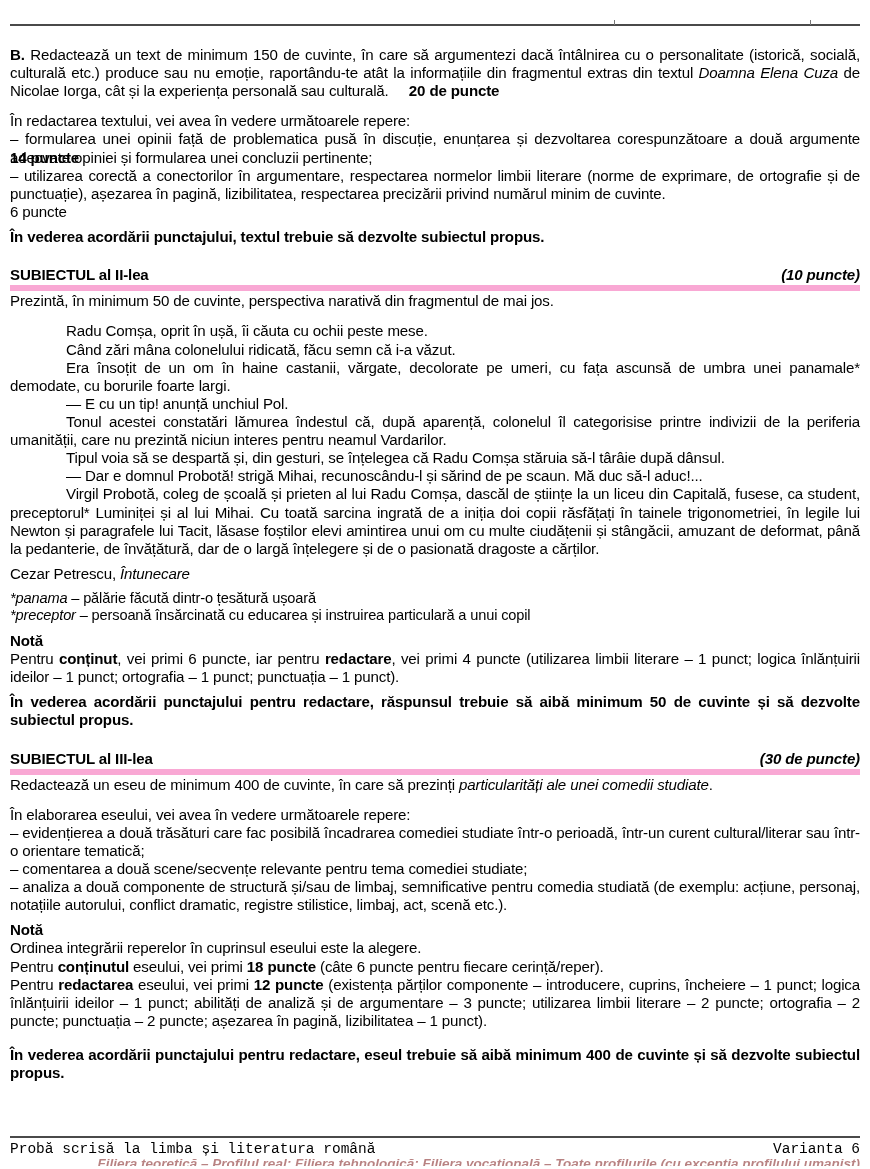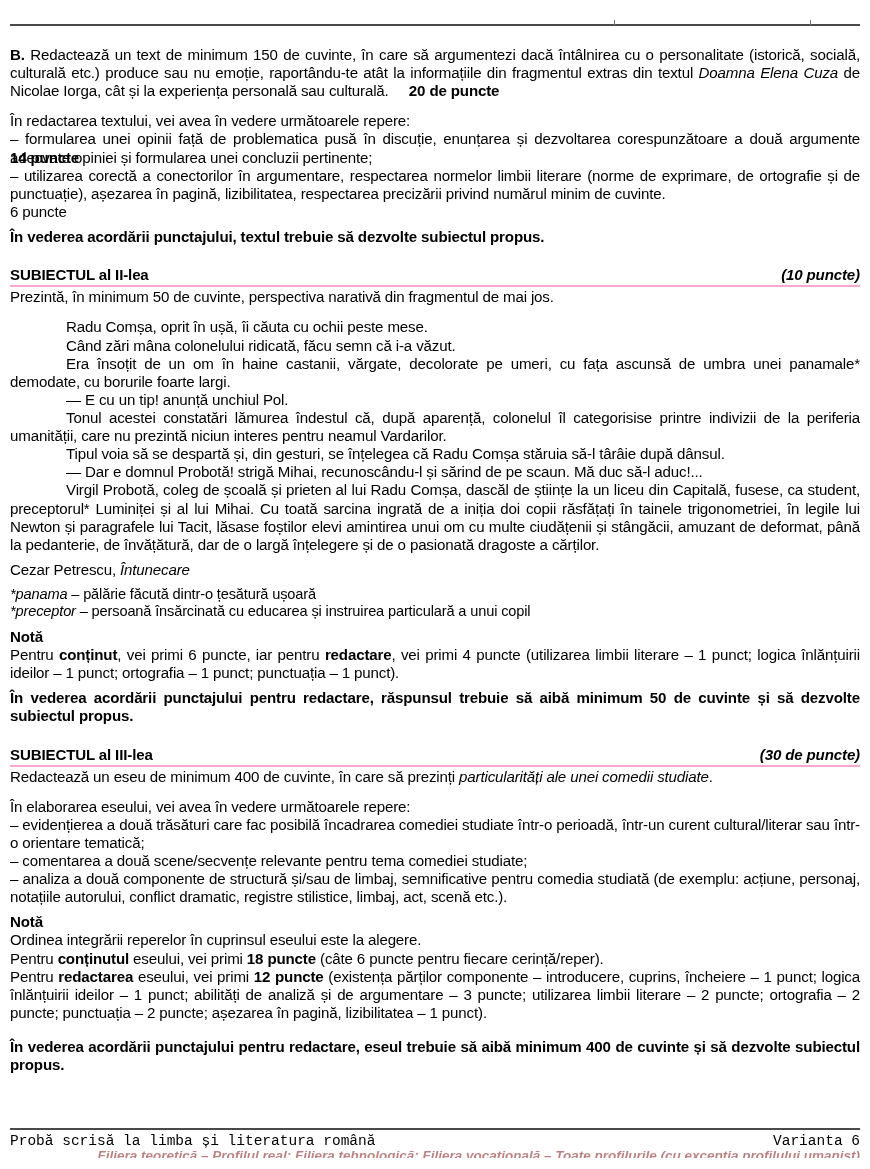--- a/index.html
+++ b/index.html
@@ -69,21 +69,21 @@
 
   
   .indent { text-indent: 56px; }
 
   
   .section-head {
     display: flex;
     justify-content: space-between;
     align-items: center;
     font-weight: bold;
-    border-bottom: 2px solid #f9a8d4;
+    border-bottom: 6px solid #f9a8d4;
     padding-bottom: 1px;
     margin-bottom: 1px;
   }
   .section-head .pts { white-space: nowrap; font-style: italic; }
 
   
   .line-with-pts {
     display: flex;
     justify-content: space-between;
     align-items: flex-end;

